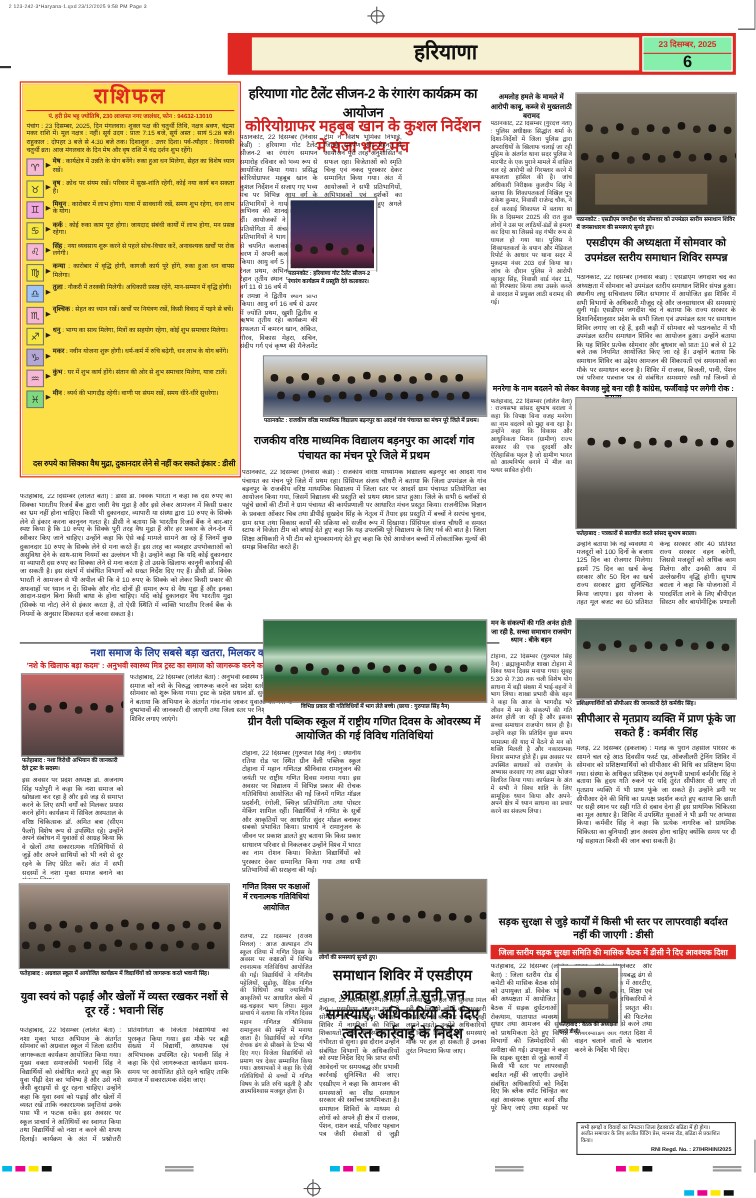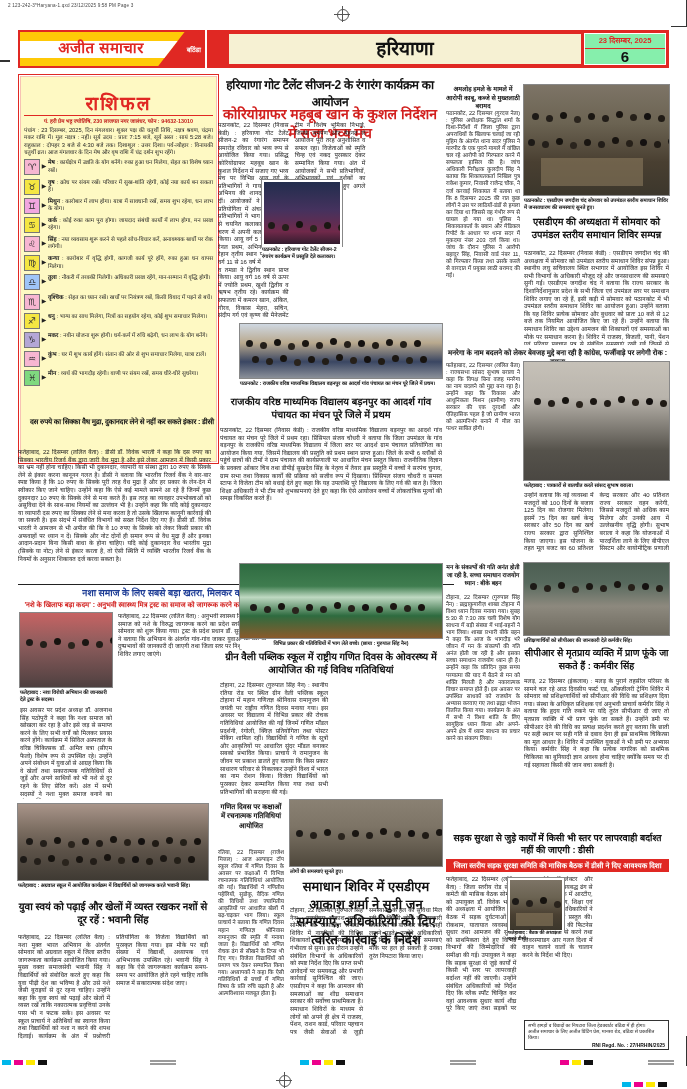--- a/index.html
+++ b/index.html
@@ -26,21 +26,21 @@
               color:#e02823;text-align:center;line-height:17px;letter-spacing:.5px;}
   .logo-city{position:absolute;right:4px;top:15px;font-size:6.5px;color:#fff;font-weight:bold;}
   .mast-bar{background:#e02823;}
   .mast-cream{position:absolute;left:22px;top:4px;right:88px;bottom:4px;background:#f6f1d3;}
   .mast-title{width:100%;text-align:center;font-weight:bold;font-size:19px;line-height:29px;color:#111;}
   .date-box{position:absolute;right:3px;top:3px;bottom:3px;width:80px;background:#86efac;border:1px solid #fff;}
   .date-top{height:14px;border-bottom:1.4px solid #e02823;color:#e02823;font-weight:bold;font-size:7.6px;
             text-align:center;line-height:14px;}
   .date-num{text-align:center;font-weight:bold;font-size:15px;line-height:16px;color:#111;}
   
-  .rashifal{border:1.6px solid #e02823;box-shadow:inset 0 0 0 1px #fff, inset 0 0 0 1.8px #f5b5b0;background:#fef9c3;padding:18px 5px;}
+  .rashifal{border:1.6px solid #e02823;box-shadow:inset 0 0 0 1px #fff, inset 0 0 0 1.8px #f5b5b0;background:#fde047;padding:3px 5px;}
   .r-title{color:#e02823;font-weight:bold;font-size:19px;text-align:center;letter-spacing:2px;line-height:21px;}
   .r-rule{height:1.2px;background:#e02823;margin:1px 0 2px 0;}
   .r-astro{color:#c21f1c;font-weight:bold;font-size:5.4px;text-align:center;line-height:1.25;}
   .r-panchang{font-size:5.7px;line-height:1.28;text-align:justify;color:#222;margin-top:2px;}
   .r-row{display:flex;align-items:flex-start;margin-top:3.2px;}
   .r-icon{flex:0 0 14px;height:14px;border:.7px solid #777;font-size:9px;line-height:14px;text-align:center;color:#333;}
   .r-arr{flex:0 0 8px;font-size:6px;color:#222;line-height:14px;text-align:center;}
   .r-text{font-size:5.7px;line-height:1.25;text-align:justify;color:#222;}
   .r-text b{font-size:5.9px;}
   
@@ -81,27 +81,20 @@
   <div class="abs crosshair" style="left:334px;top:6px;">
     <span class="c"></span>
       <span class="h"></span>
       <span class="v"></span>
   </div>
   <div class="abs cropmark" style="right:0;top:0;width:1.2px;height:26px;"></div>
   <div class="abs cropmark" style="right:0;top:26px;width:16px;height:1.2px;"></div>
   <div class="abs cropmark" style="left:0;top:60px;width:10px;height:1.6px;"></div>
   <div class="abs cropmark" style="right:0;top:1036px;width:1.2px;height:30px;"></div>
 
-  <div class="abs logo-box" style="left:18px;top:30px;width:187px;height:38px;">
-    <div class="logo-yellow">
-      <div class="logo-stripe"></div>
-    </div>
-    <div class="logo-title">अजीत समाचार</div>
-    <div class="logo-city">बठिंडा</div>
-  </div>
   <div class="abs mast-bar" style="left:207px;top:30px;width:462px;height:38px;">
     <div class="mast-cream">
       <div class="mast-title">हरियाणा</div>
     </div>
     <div class="date-box">
       <div class="date-top">23 दिसम्बर, 2025</div>
       <div class="date-num">6</div>
     </div>
   </div>
 

